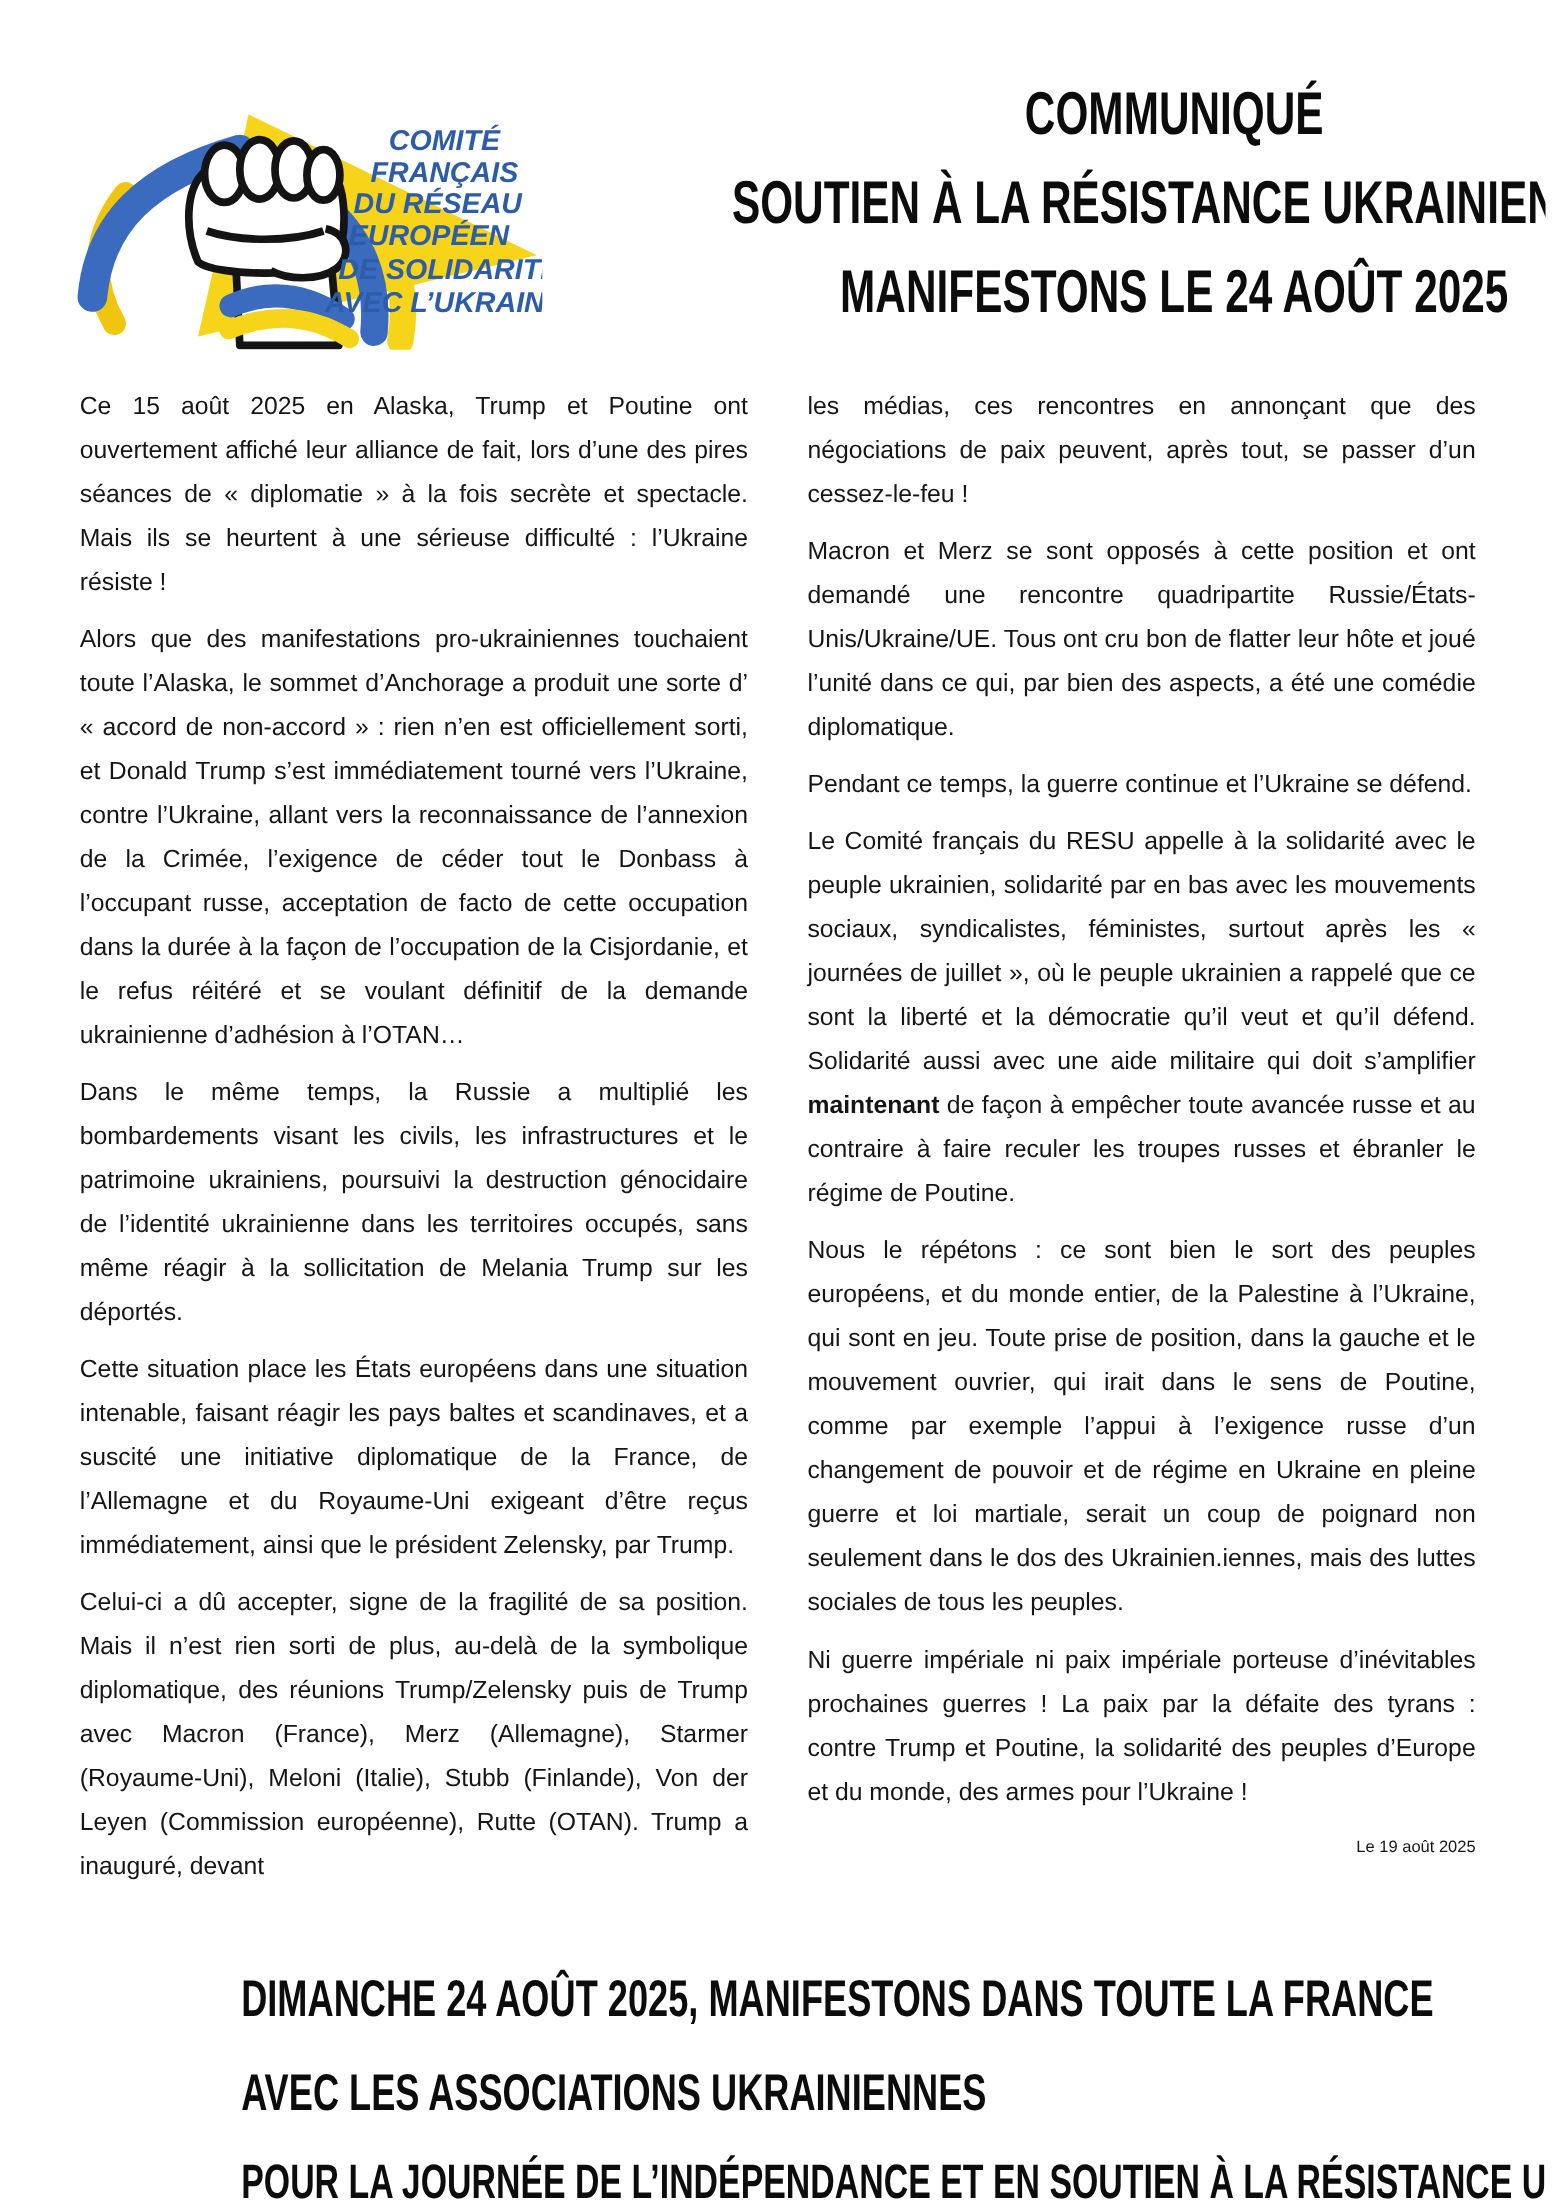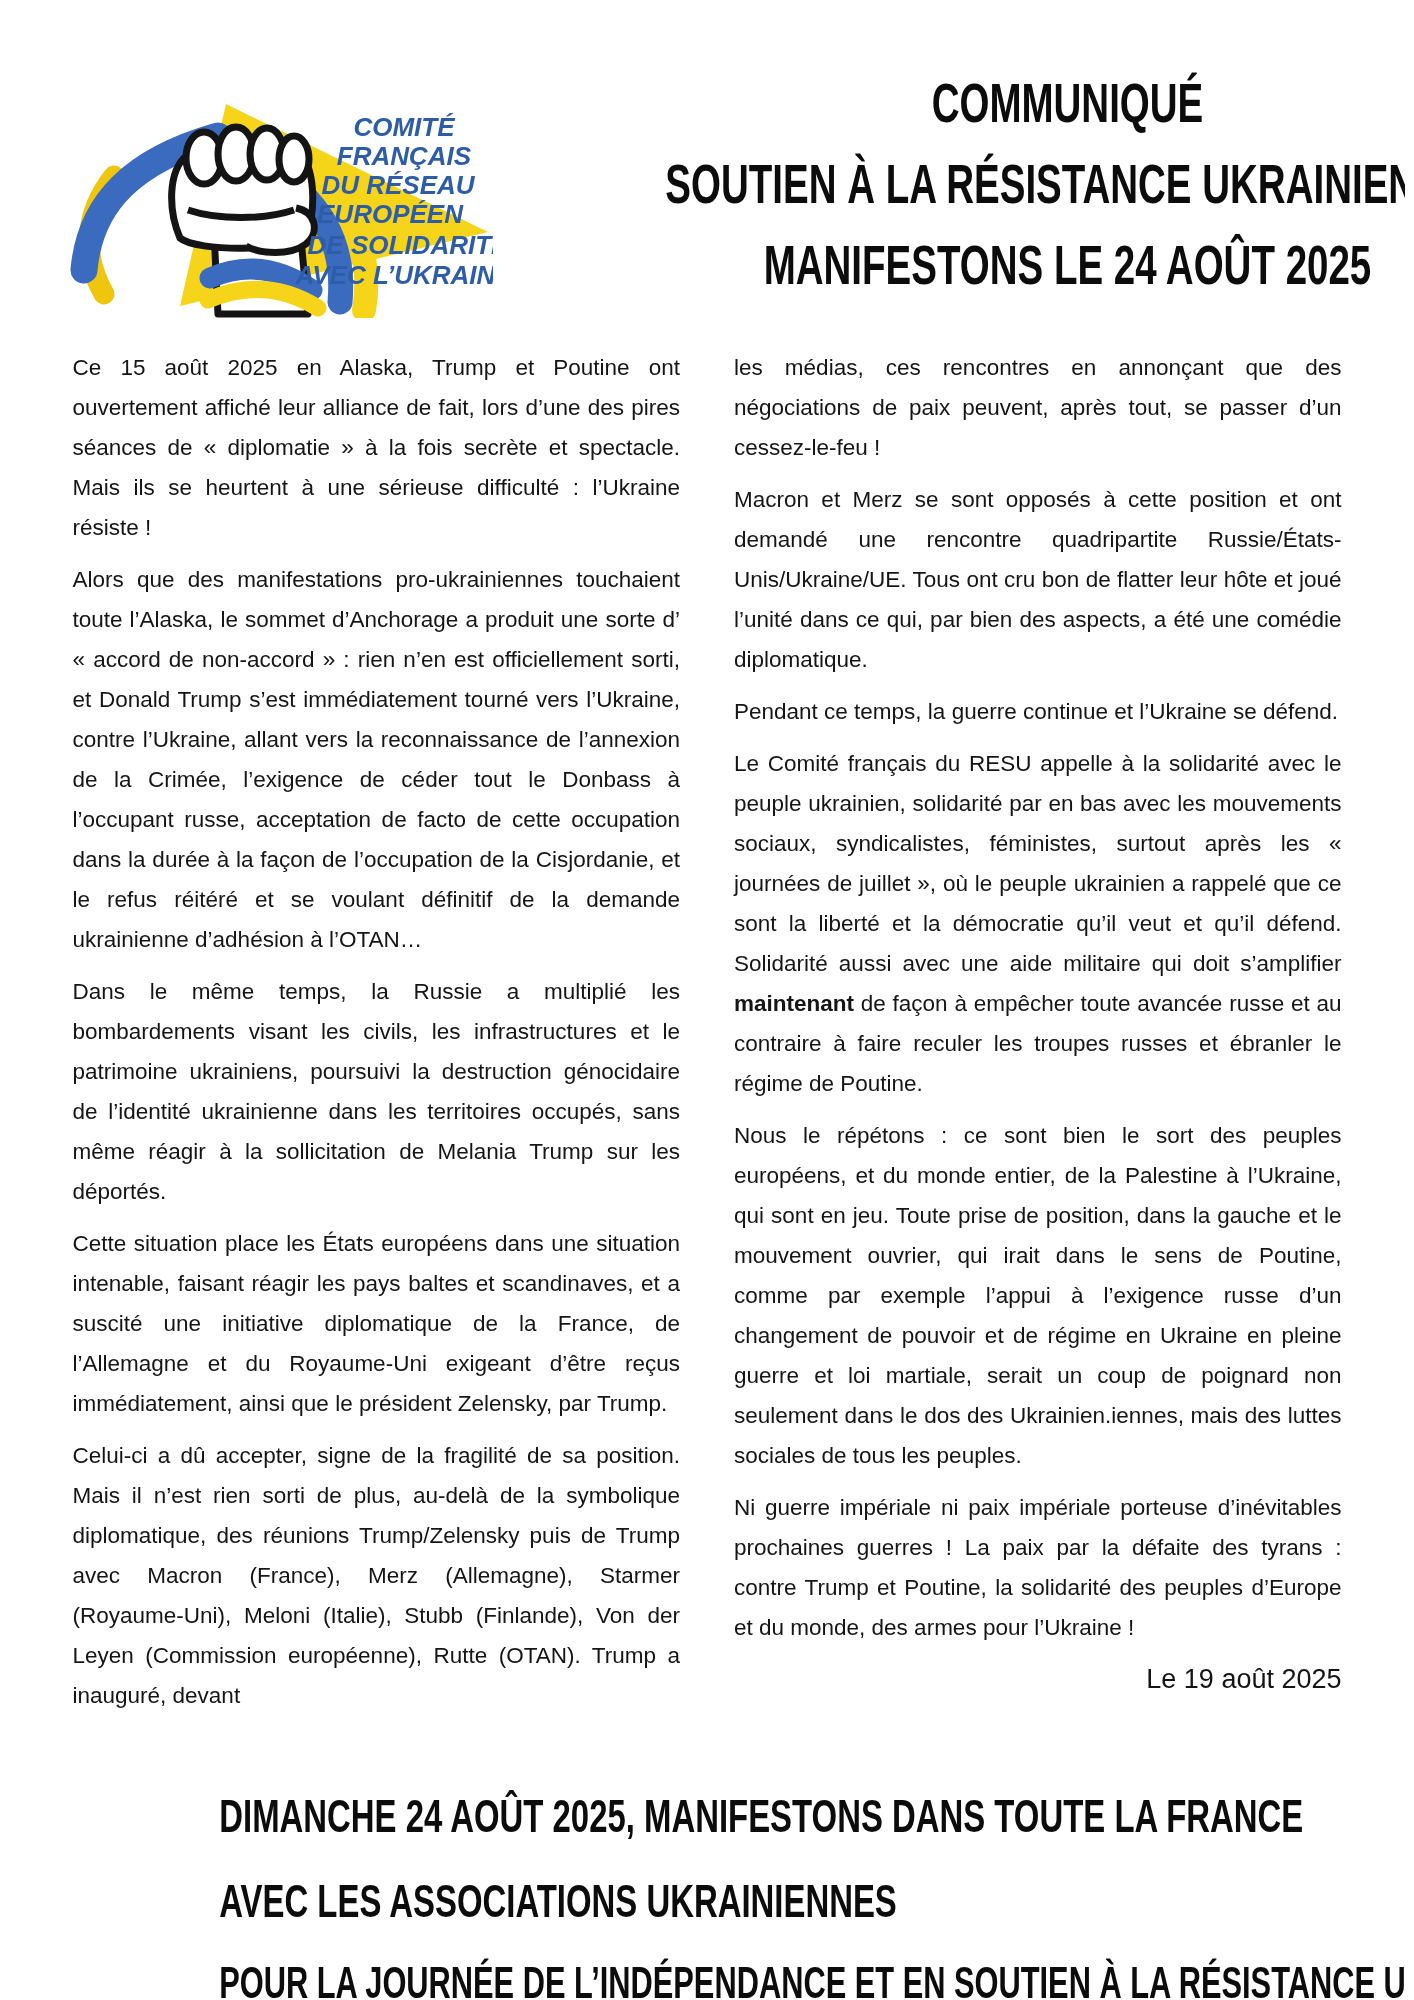--- a/index.html
+++ b/index.html
@@ -44,21 +44,21 @@
   .para{
     margin:0 0 12px 0;
     font-size:22.5px;
     line-height:40px;
     text-align:justify;
     color:#151515;
   }
   .para .b{font-weight:700;}
   .date-line{
     text-align:right;
-    font-size:27px;
+    font-size:15px;
     line-height:30px;
     margin-top:16px;
     color:#151515;
   }
   
   .banner{
     margin-top:60px;
     text-align:left;
   }
   .banner .bl{margin:0 auto 30px auto;}

